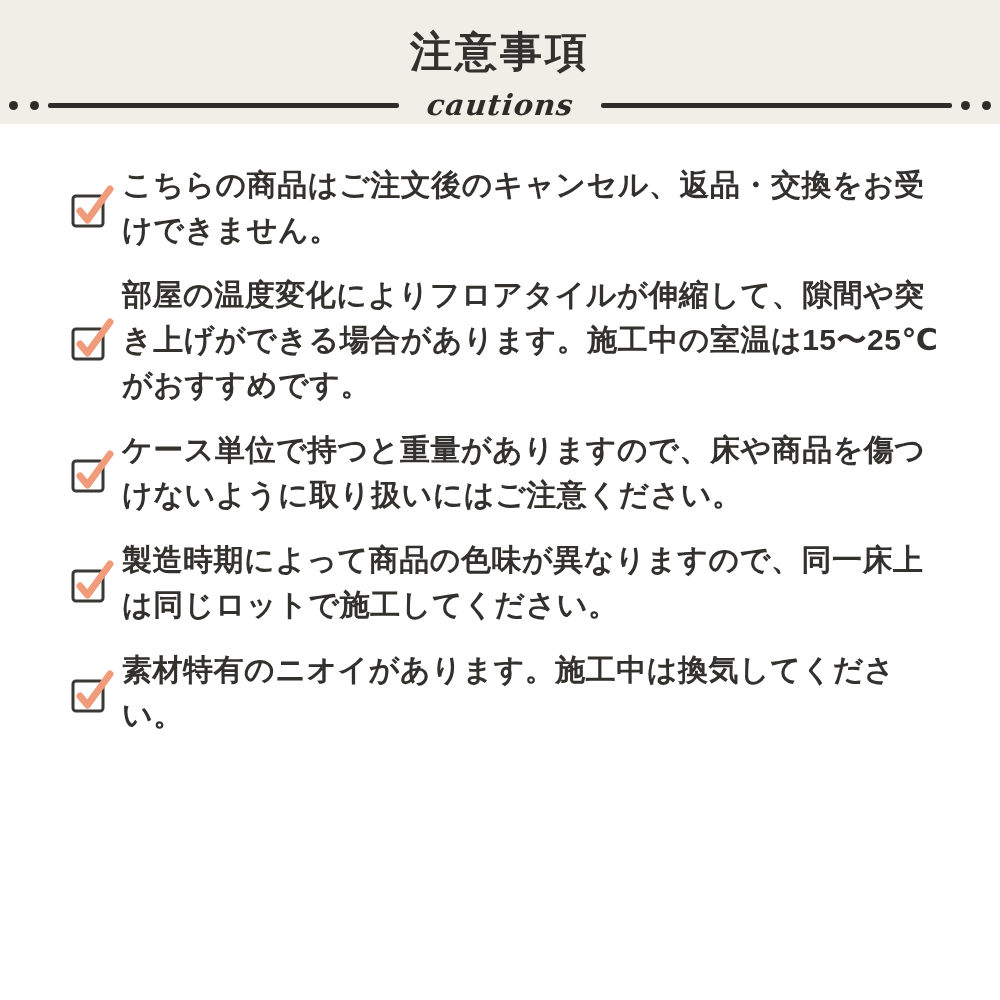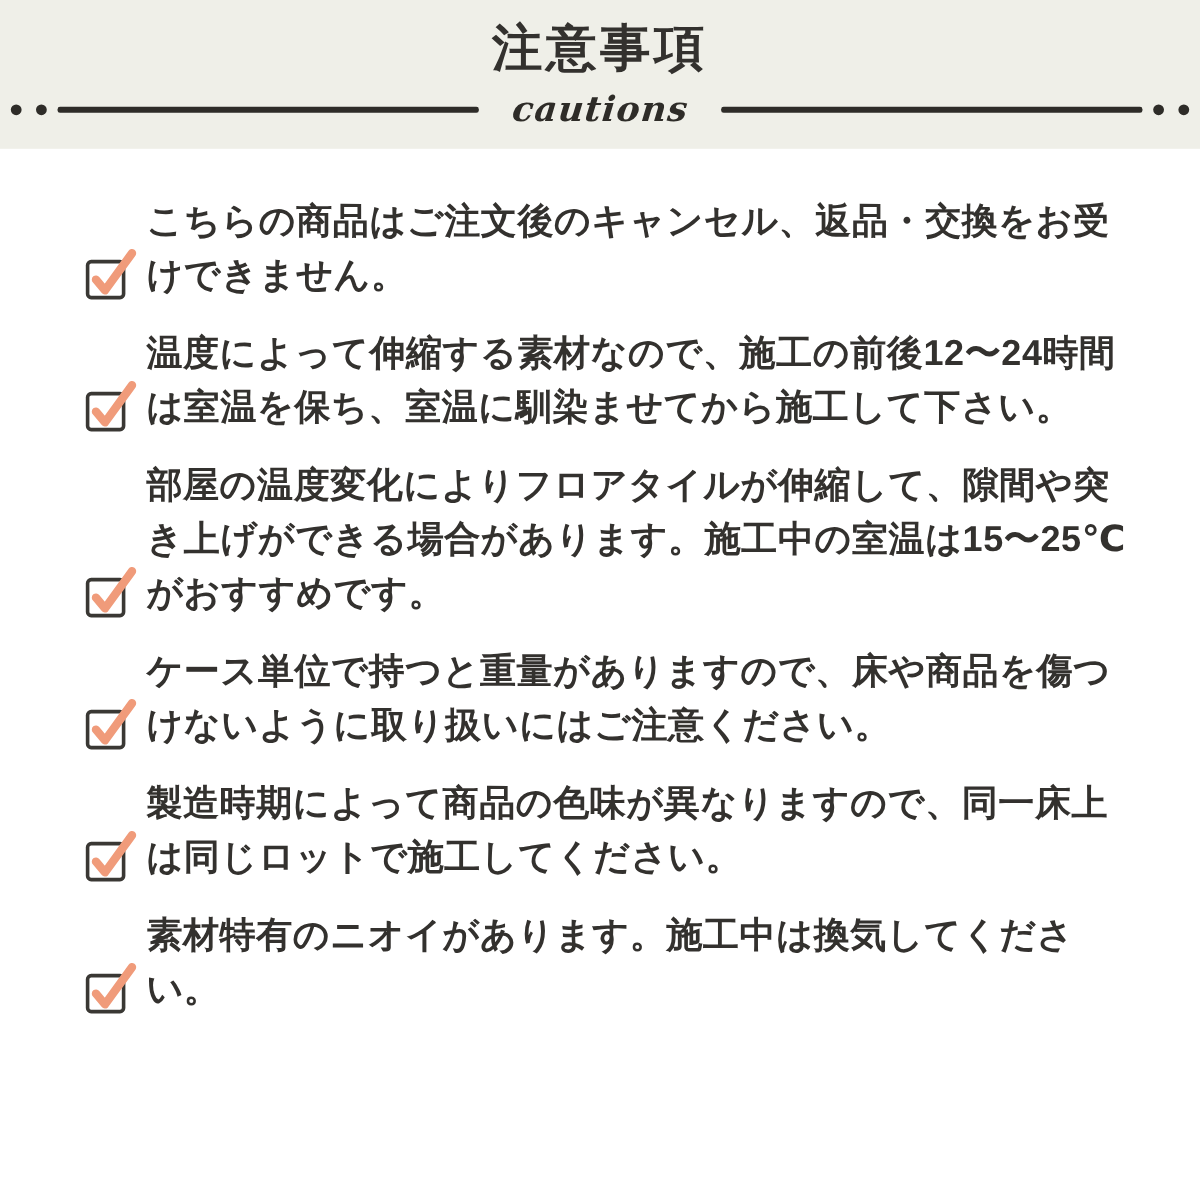--- a/index.html
+++ b/index.html
@@ -22,21 +22,21 @@
   }
   .page { width: 1000px; height: 1000px; }
 
   
   .header {
     background: var(--header-bg);
     height: 124px;
     padding-top: 16px;
   }
   .title {
-    margin: 0;
+    margin: 12px;
     text-align: center;
     font-size: 42px;
     line-height: 48px;
     font-weight: 700;
     letter-spacing: 3px;
     color: var(--ink);
   }
   .divider {
     display: flex;
     align-items: center;
@@ -73,21 +73,21 @@
     transform: skewX(-6deg);
     line-height: 34px;
   }
 
   
   .list {
     padding: 38px 58px 0 70px;
   }
   .item {
     display: flex;
-    align-items: flex-end;
+    align-items: center;
     margin-bottom: 20px;
   }
   .check {
     flex: 0 0 44px;
     width: 44px;
     height: 46px;
     margin-right: 8px;
     margin-top: 0px;
   }
   .check svg { display: block; }
@@ -135,29 +135,20 @@
     <div class="item">
       <span class="check">
         <svg width="44" height="46" viewBox="0 0 44 46" xmlns="http://www.w3.org/2000/svg">
           <rect x="3" y="12" width="30" height="30" rx="3" stroke-width="3"></rect>
           <path d="M10 27 L17.5 36 L40 5" stroke-width="7" stroke-linecap="round" stroke-linejoin="round"></path>
         </svg>
       </span>
       <p class="text">こちらの商品はご注文後のキャンセル、返品・交換をお受けできません。</p>
     </div>
 
-    <div class="item">
-      <span class="check">
-        <svg width="44" height="46" viewBox="0 0 44 46" xmlns="http://www.w3.org/2000/svg">
-          <rect x="3" y="12" width="30" height="30" rx="3" stroke-width="3"></rect>
-          <path d="M10 27 L17.5 36 L40 5" stroke-width="7" stroke-linecap="round" stroke-linejoin="round"></path>
-        </svg>
-      </span>
-      <p class="text">温度によって伸縮する素材なので、施工の前後12〜24時間は室温を保ち、室温に馴染ませてから施工して下さい。</p>
-    </div>
 
     <div class="item">
       <span class="check">
         <svg width="44" height="46" viewBox="0 0 44 46" xmlns="http://www.w3.org/2000/svg">
           <rect x="3" y="12" width="30" height="30" rx="3" stroke-width="3"></rect>
           <path d="M10 27 L17.5 36 L40 5" stroke-width="7" stroke-linecap="round" stroke-linejoin="round"></path>
         </svg>
       </span>
       <p class="text">部屋の温度変化によりフロアタイルが伸縮して、隙間や突き上げができる場合があります。施工中の室温は15〜25℃がおすすめです。</p>
     </div>

